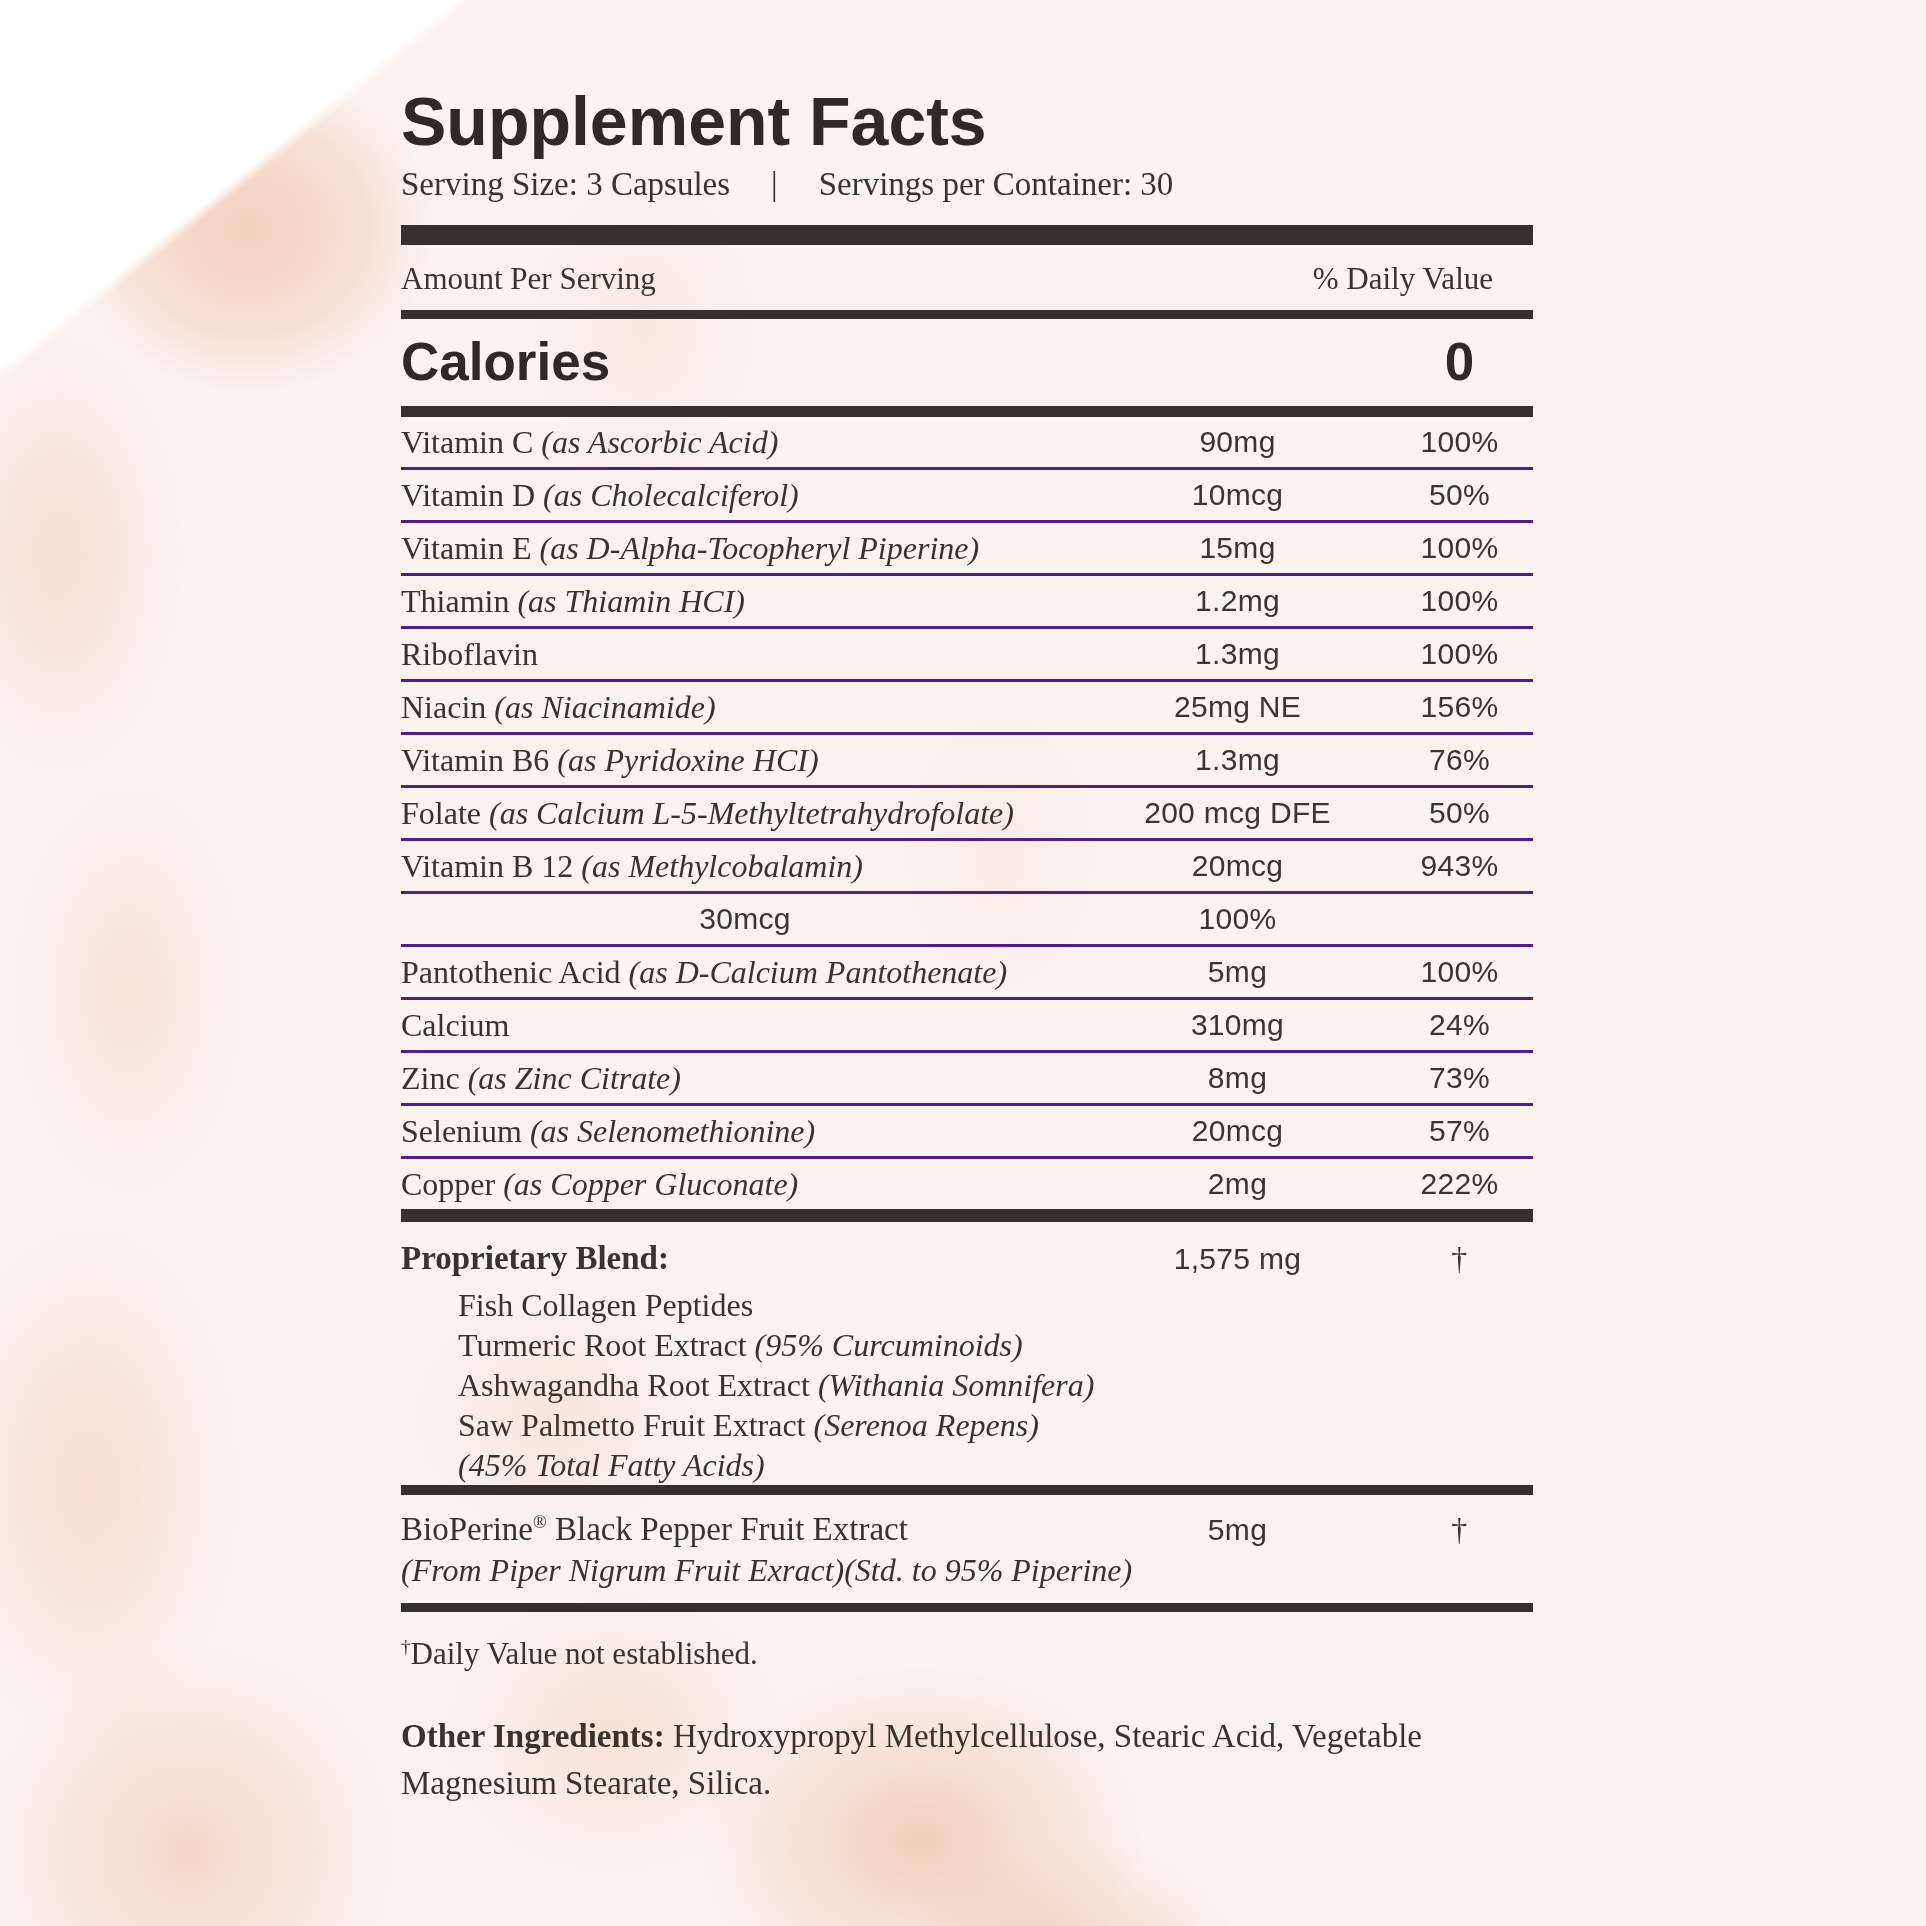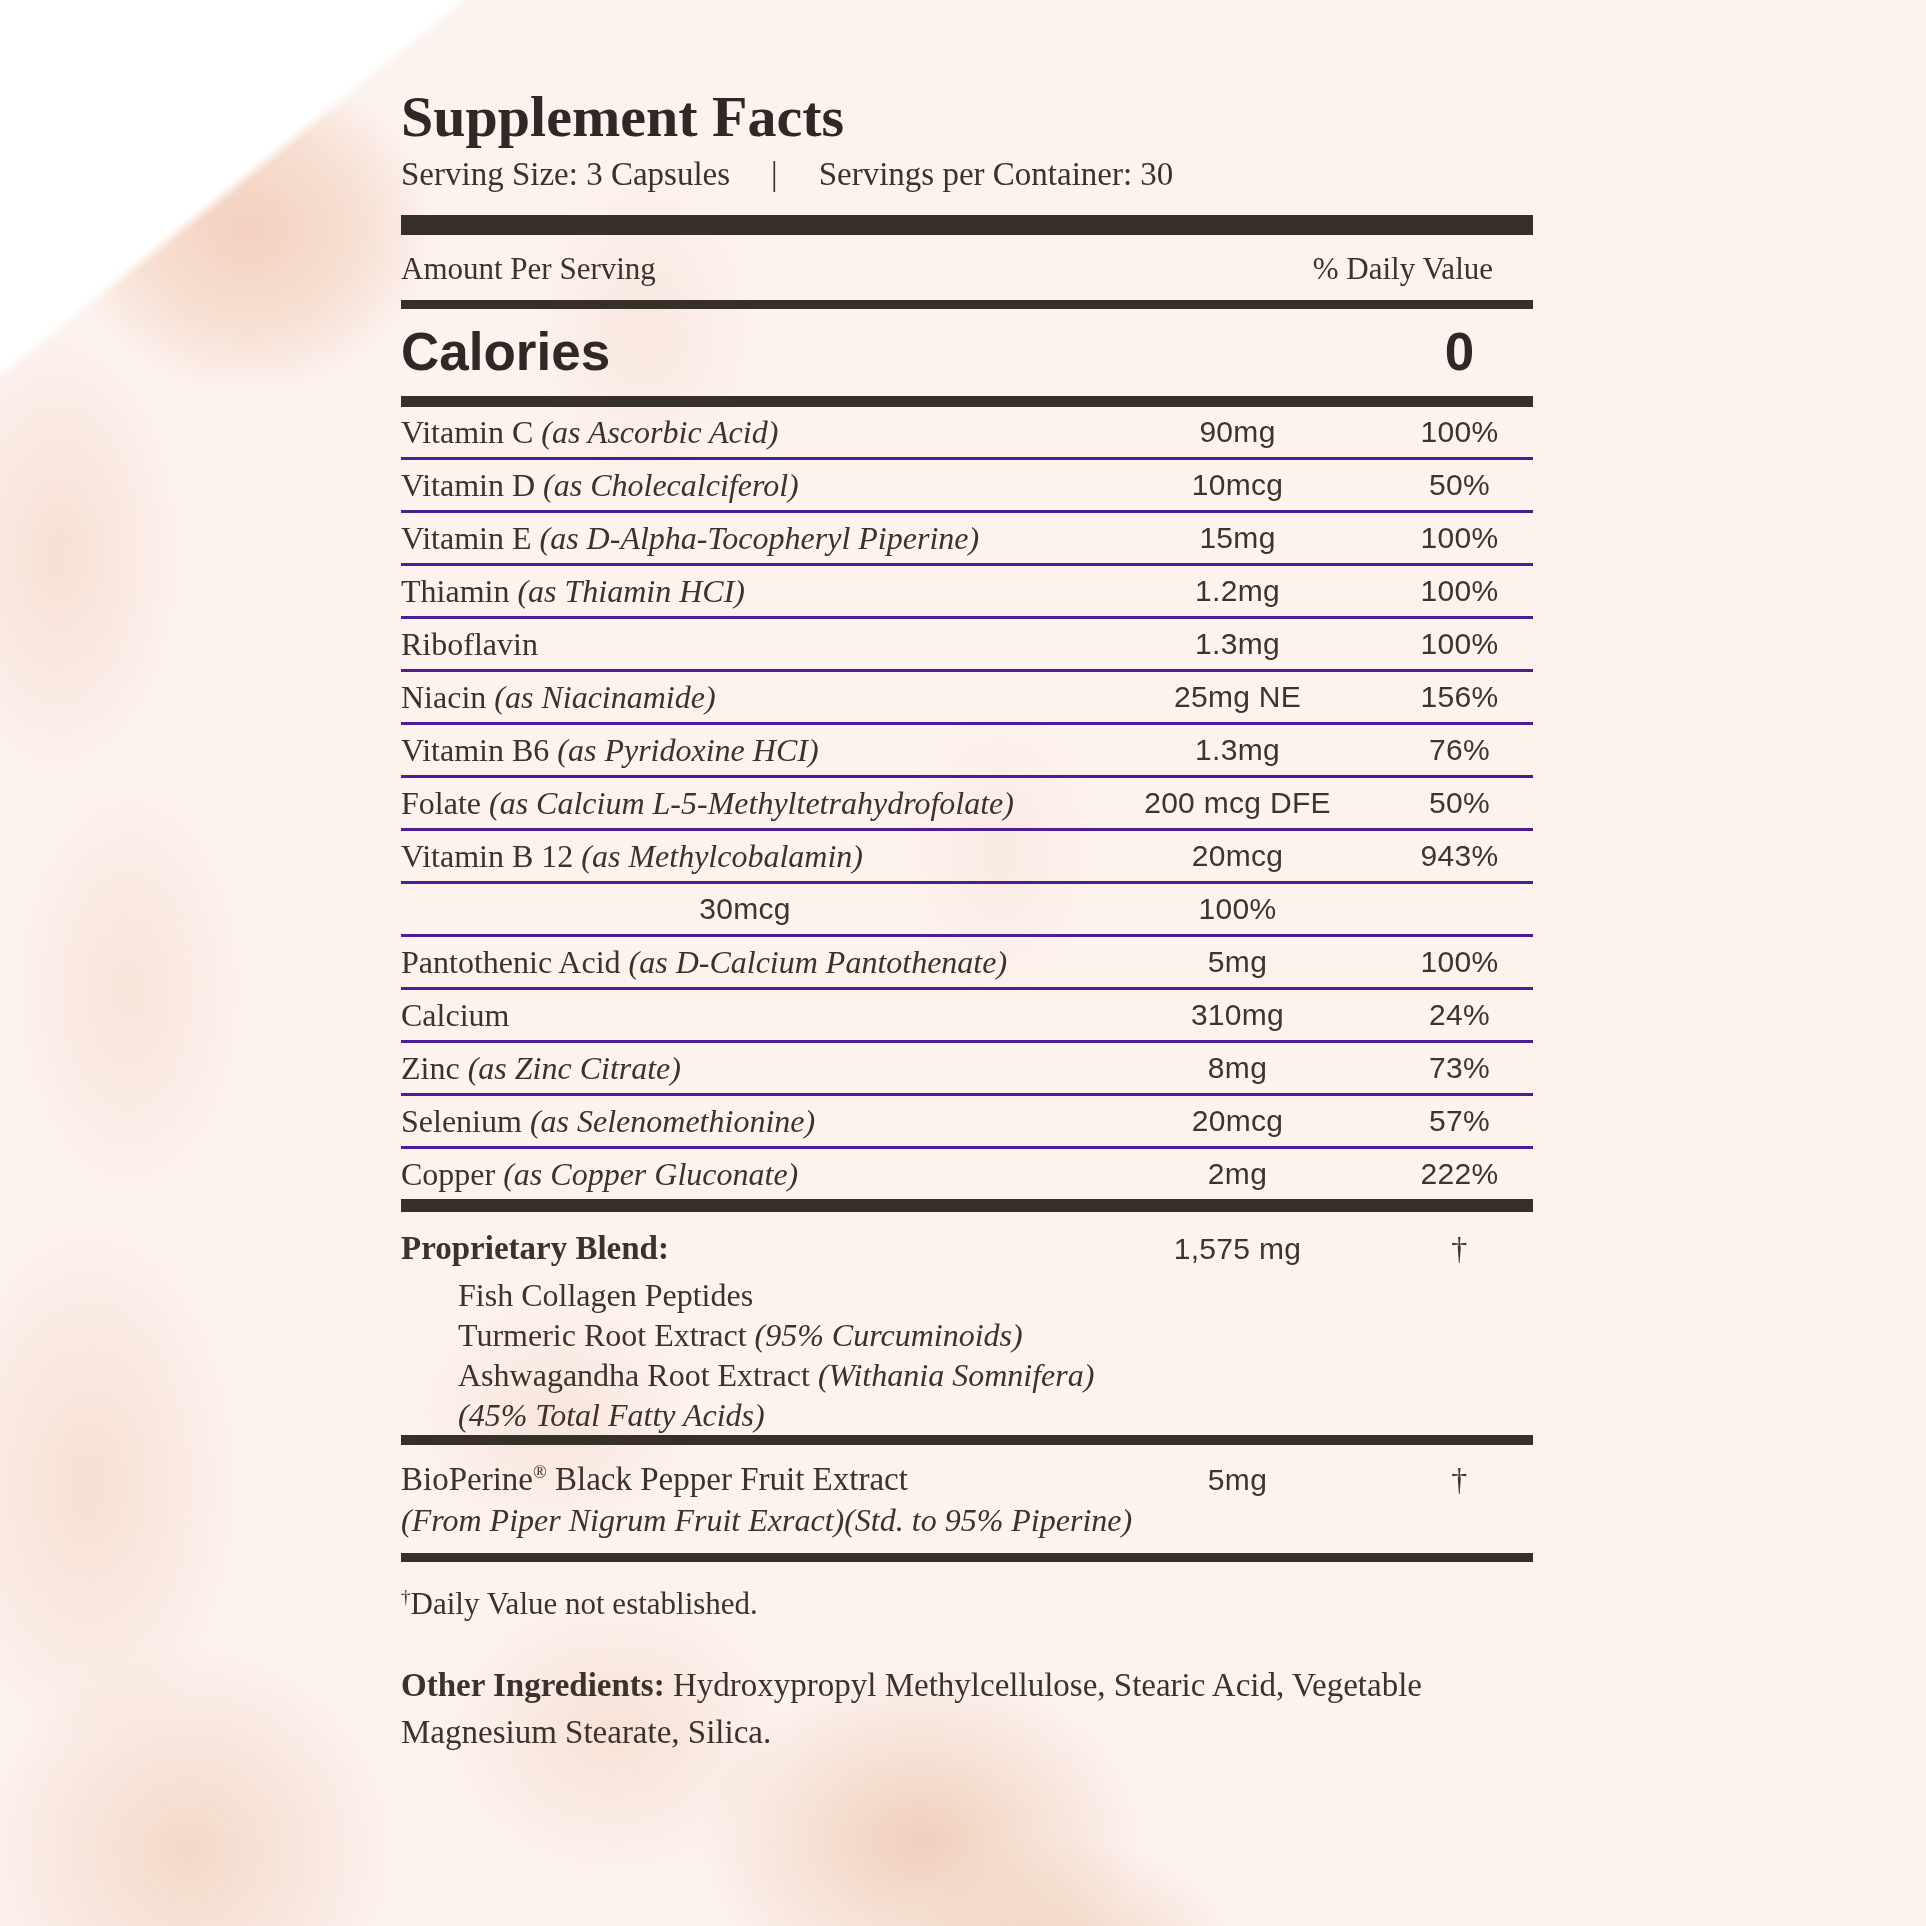--- a/index.html
+++ b/index.html
@@ -27,22 +27,22 @@
       #fcf2ee;
   }
   .corner{
     position:absolute;left:0;top:0;width:465px;height:376px;
     background:linear-gradient(to bottom right,#ffffff 0%,#ffffff 49%,rgba(255,255,255,0) 51%);
   }
   .label{
     position:absolute;left:401px;top:87px;width:1132px;
   }
   .title{
-    font-family:Liberation Serif, serif;font-weight:700;
-    font-size:58px;line-height:1.02;color:#2f2824;letter-spacing:0px;margin:0;
+    font-family:Liberation Sans, sans-serif;font-weight:700;
+    font-size:68px;line-height:1.02;color:#2f2824;letter-spacing:0px;margin:0;
   }
   .serving-line{
     display:flex;align-items:baseline;gap:41px;
     font-size:33px;margin-top:10px;color:#3a322b;
   }
   .bar{background:#37302a;width:100%;}
   .bar.b-serving{height:20px;margin-top:22px;}
   .bar.b-head{height:9px;}
   .bar.b-cal{height:11px;}
   .bar.b-copper{height:13px;}
@@ -206,20 +206,21 @@
   <div class="blend-row">
     <span class="blend-label">Proprietary Blend:</span>
     <span class="amt">1,575 mg</span>
     <span class="dv dagger">†</span>
   </div>
 
   <div class="components">
     <div class="component"><span>Fish Collagen Peptides</span> <em></em></div>
     <div class="component"><span>Turmeric Root Extract</span> <em>(95% Curcuminoids)</em></div>
     <div class="component"><span>Ashwagandha Root Extract</span> <em>(Withania Somnifera)</em></div>
+    <div class="component"><span>Saw Palmetto Fruit Extract</span> <em>(Serenoa Repens)</em></div>
     <div class="component"><span></span> <em>(45% Total Fatty Acids)</em></div>
   </div>
 
   <div class="bar b-blend"></div>
 
   <div class="bio-row">
     <span class="bio-name"><span>BioPerine</span><sup>®</sup><span> Black Pepper Fruit Extract</span></span>
     <span class="amt">5mg</span>
     <span class="dv dagger">†</span>
   </div>

